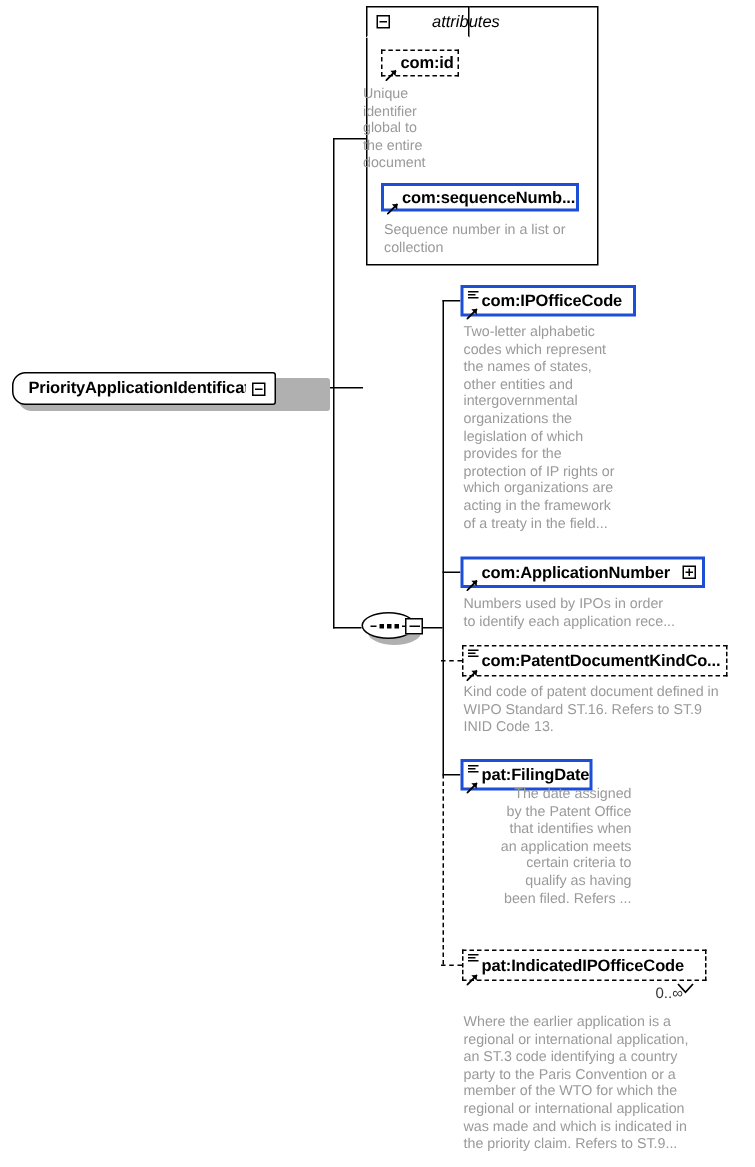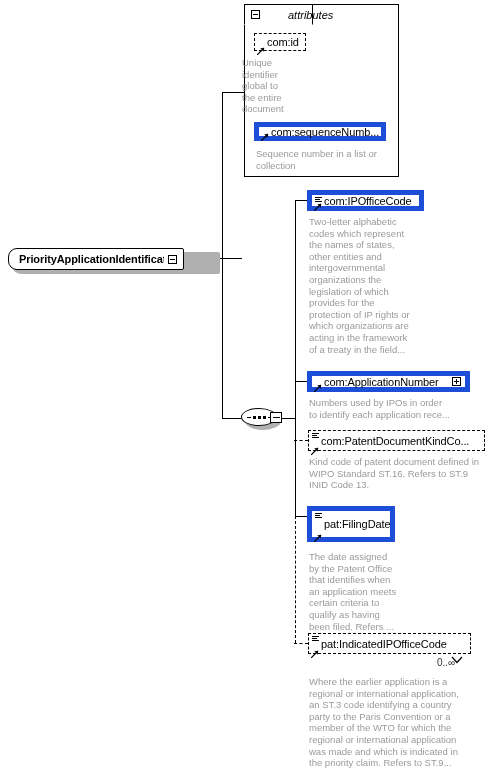--- a/index.html
+++ b/index.html
@@ -106,21 +106,21 @@
     left: 3px;
     width: 1px;
     background: #000;
   }
 
   
   .node {
     position: absolute;
     box-sizing: border-box;
     background: #fff;
-    border: 5px solid #1d4ed8;
+    border: 2px solid #1d4ed8;
     display: flex;
     align-items: center;
     padding-left: 12px;
     padding-right: 4px;
   }
   .node.optional { border: 1px dashed #000; }
   .node.shadow::after {
     content: "";
     position: absolute;
     left: 4px;
@@ -135,21 +135,21 @@
     position: absolute;
     left: 100%;
     top: 4px;
     width: 4px;
     height: 100%;
     background: #b0b0b0;
     z-index: -1;
   }
   .node-label {
     font-size: 11px;
-    font-weight: normal;
+    font-weight: bold;
     color: #000;
     white-space: nowrap;
     letter-spacing: -0.1px;
   }
 
   
   .elem-icon {
     position: absolute;
     left: 3px;
     top: 2px;
@@ -375,35 +375,35 @@
         <path d="M0 8 L7 1" stroke="#000" stroke-width="1.2" fill="none"></path>
         <path d="M7 1 L3.2 1.2 L6.8 4.8 Z" fill="#000"></path>
       </svg>
     </span>
     <span class="node-label">com:PatentDocumentKindCo...</span>
   </div>
   <div class="desc" style="left:309px; top:456px; width:180px;">Kind code of patent document defined in
 WIPO Standard ST.16. Refers to ST.9
 INID Code 13.</div>
 
-  <div class="node shadow" style="left:307px; top:506px; width:88px; height:36px;">
+  <div class="node shadow" style="left:307px; top:506px; width:88px; height:21px;">
     <span class="elem-icon">
       <i></i>
         <i></i>
         <i></i>
     </span>
     <span class="ref-arrow">
       <svg width="8" height="8" viewBox="0 0 8 8">
         <path d="M0 8 L7 1" stroke="#000" stroke-width="1.2" fill="none"></path>
         <path d="M7 1 L3.2 1.2 L6.8 4.8 Z" fill="#000"></path>
       </svg>
     </span>
     <span class="node-label">pat:FilingDate</span>
   </div>
-  <div class="desc" style="left:309px; top:551px; width:112px;">The date assigned
+  <div class="desc" style="left:309px; top:524px; width:112px;text-align:right;">The date assigned
 by the Patent Office
 that identifies when
 an application meets
 certain criteria to
 qualify as having
 been filed. Refers ...</div>
 
   <div class="node optional shadow" style="left:308px; top:633px; width:163px; height:21px;">
     <span class="elem-icon">
       <i></i>

